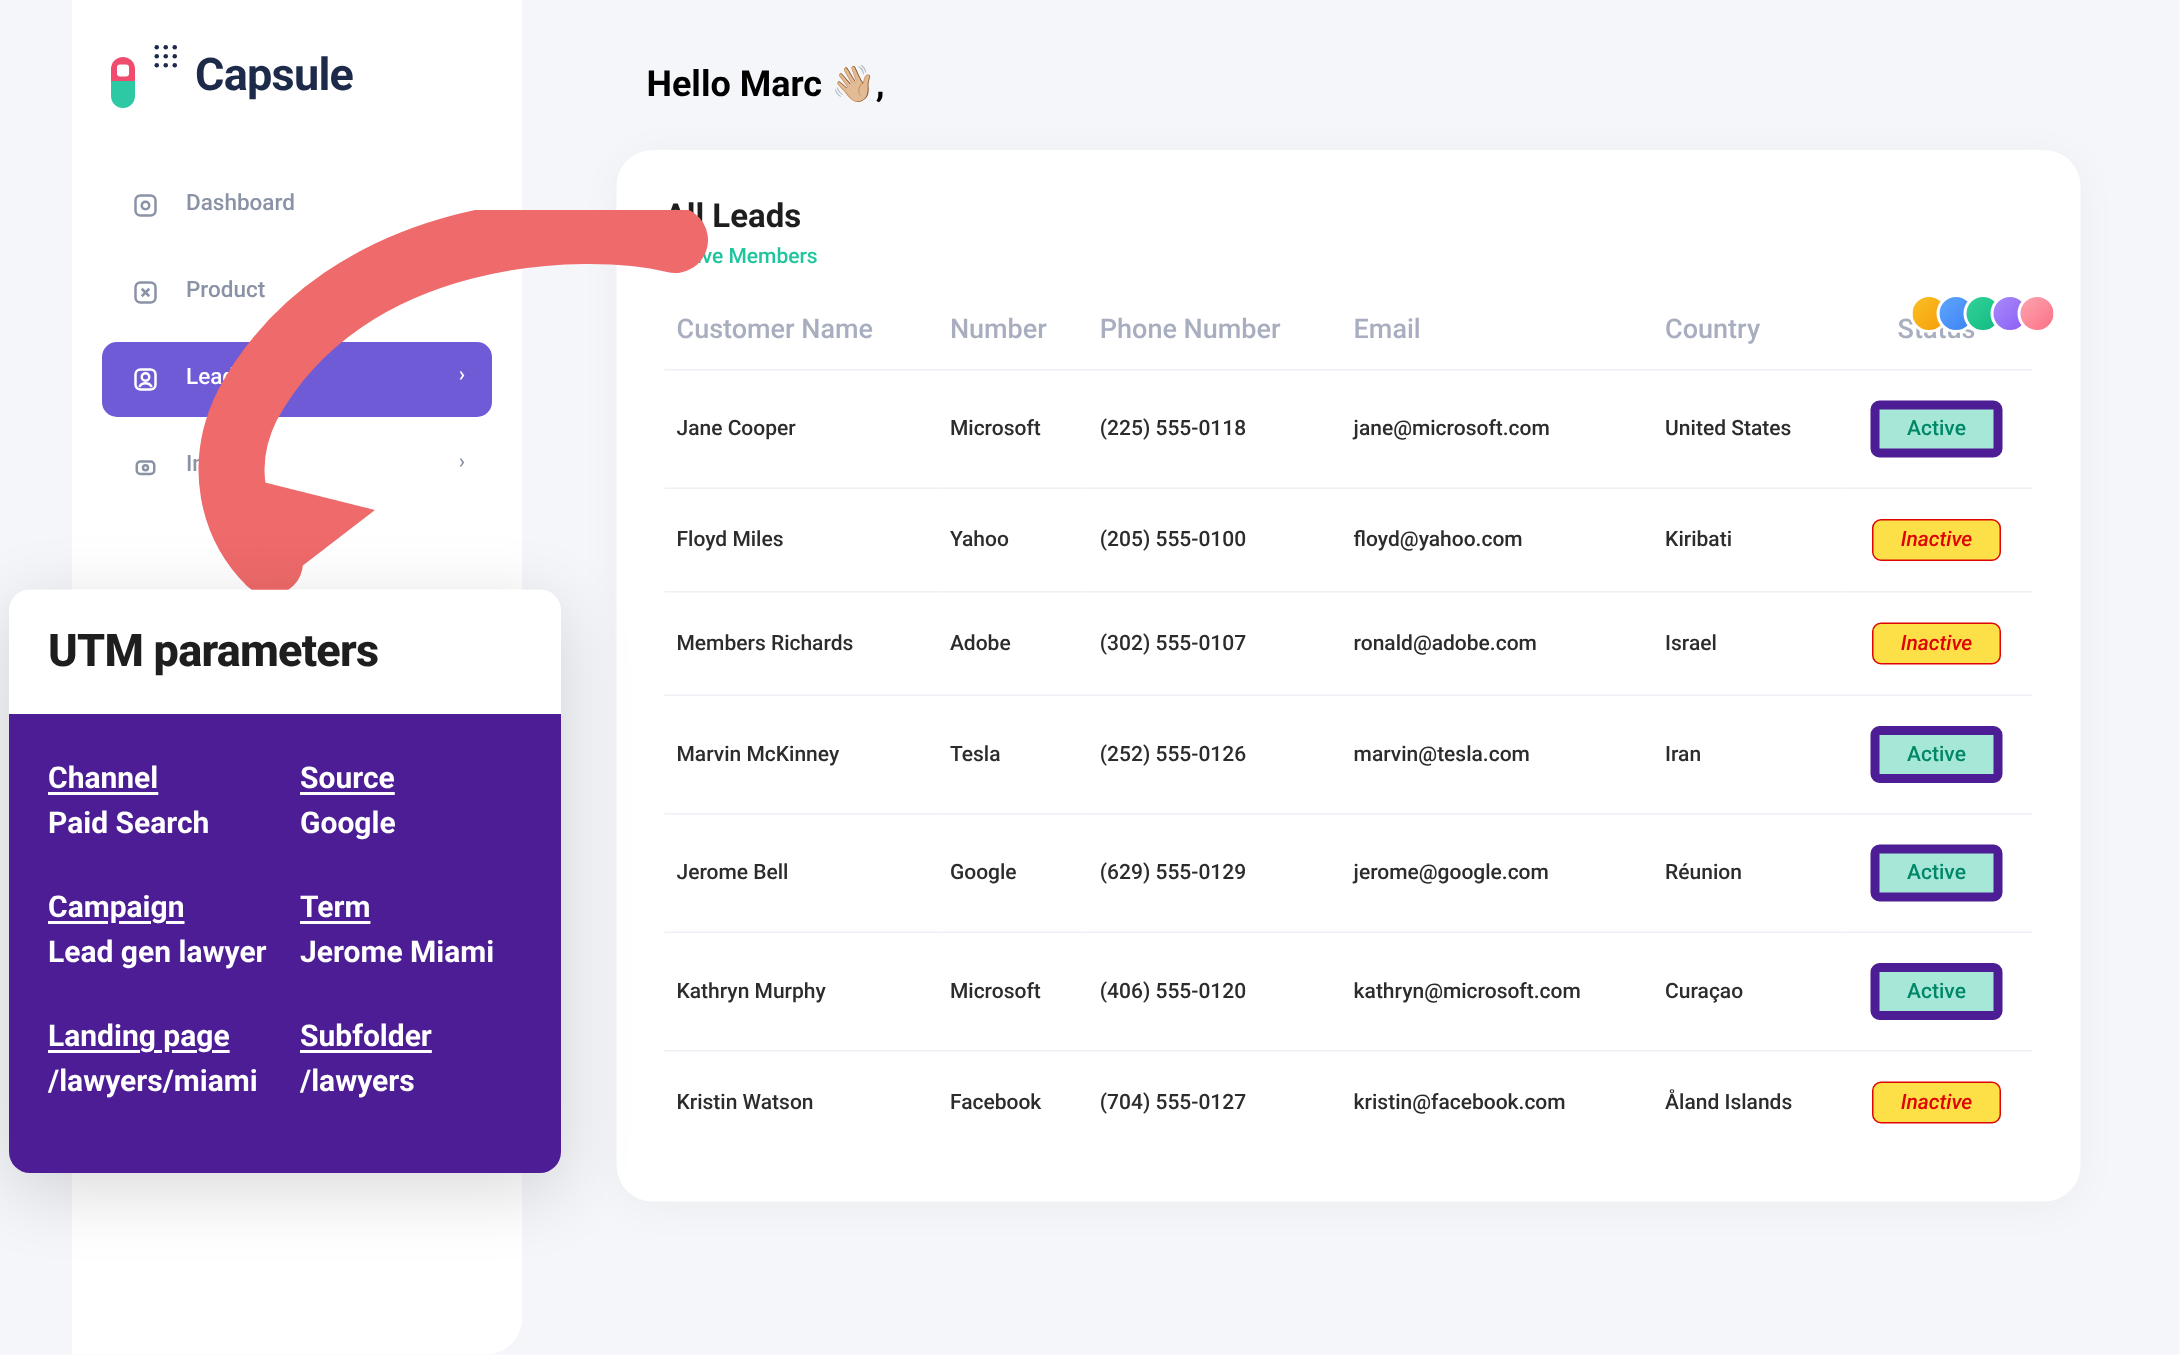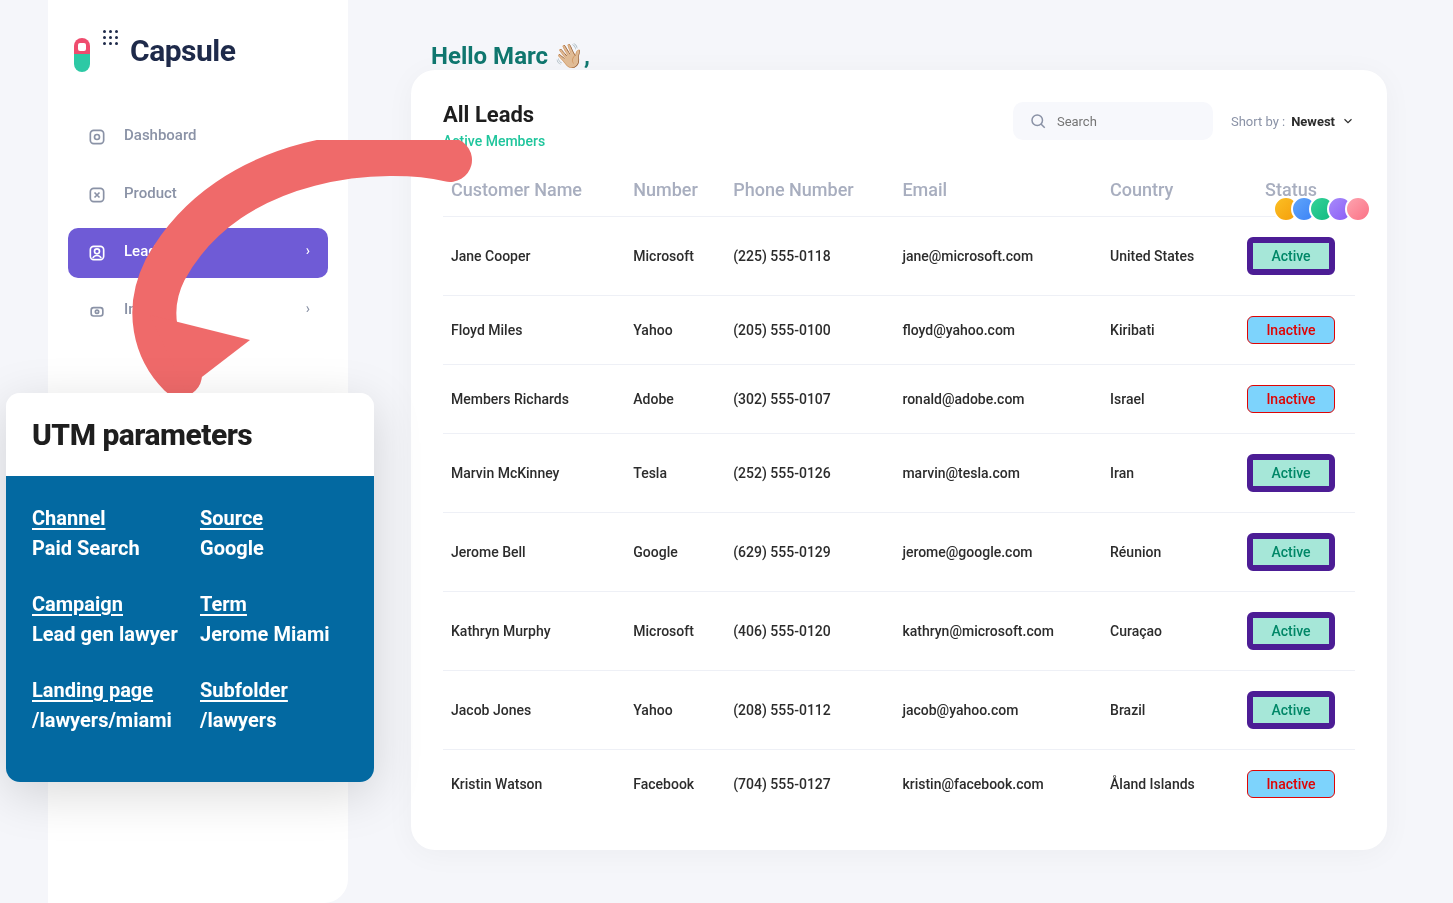--- a/index.html
+++ b/index.html
@@ -43,21 +43,21 @@
     .nav-chevron { margin-left: auto; font-size: 14px; }
     
     .main {
       position: absolute;
       left: 395px;
       top: 0;
       right: 50px;
       padding: 42px 16px 0;
     }
     
-    .greeting { font-size: 24px; font-weight: 700; color: #0f766e; padding-left: 20px; }
+    .greeting { font-size: 24px; font-weight: 700; color: #000000; margin-bottom: 30px; padding-left: 20px; }
     
     .card {
       background: #fff;
       border-radius: 24px;
       padding: 32px;
       box-shadow: 0 4px 30px rgba(0,0,0,0.04);
     }
     
     .card-header { display: flex; align-items: flex-start; justify-content: space-between; margin-bottom: 18px; }
     .card-titles h2 { font-size: 22px; font-weight: 700; color: #1e1e1e; margin-bottom: 6px; }
@@ -86,39 +86,39 @@
     .badge {
       display: inline-block;
       padding: 5px 18px;
       border-radius: 6px;
       font-size: 14px;
       font-weight: 500;
       min-width: 76px;
       text-align: center;
     }
     .badge.active { background: #a6e7d8; color: #008767; border: 6px solid #4c1d95; }
-    .badge.inactive { background: #7dd3fc; color: #df0404; border: 1px solid #df0404; }
+    .badge.inactive { background: #fde047; color: #df0404; border: 1px solid #df0404; font-style: italic; }
     
     
     .arrow-svg { position: absolute; left: 110px; top: 140px; width: 380px; height: 280px; z-index: 5; pointer-events: none; }
     
     
     .utm-panel {
       position: absolute;
       left: 6px;
       top: 393px;
       width: 368px;
       z-index: 6;
       border-radius: 14px;
       overflow: hidden;
       box-shadow: 0 12px 50px rgba(0,0,0,0.15);
     }
     .utm-head { background: #fff; padding: 24px 26px; }
     .utm-head h3 { font-size: 30px; font-weight: 800; color: #1e1e1e; letter-spacing: -0.5px; }
-    .utm-body { background: #0369a1; padding: 30px 26px 50px; display: grid; grid-template-columns: 1fr 1fr; row-gap: 32px; column-gap: 20px; }
+    .utm-body { background: #4c1d95; padding: 30px 26px 50px; display: grid; grid-template-columns: 1fr 1fr; row-gap: 32px; column-gap: 20px; }
     .utm-item .k { color: #fff; font-size: 20px; font-weight: 700; text-decoration: underline; text-underline-offset: 3px; margin-bottom: 6px; }
     .utm-item .v { color: #fff; font-size: 20px; font-weight: 700; }
     
     svg { display: block; }
   </style>
 </head>
 <body>
 
 <aside class="sidebar">
   <div class="logo-wrap">
@@ -187,40 +187,20 @@
 <main class="main">
   <div class="greeting">
     <span>Hello Marc 👋🏼,</span>
   </div>
 
   <div class="card">
     <div class="card-header">
       <div class="card-titles">
         <h2>All Leads</h2>
         <div class="subtitle">Active Members</div>
-      </div>
-      <div class="header-controls">
-        <div class="search-box">
-          <span>
-            <svg width="18" height="18" viewBox="0 0 24 24" fill="none" stroke="#8a92a6" stroke-width="2">
-                <circle cx="11" cy="11" r="7"></circle>
-                <line x1="21" y1="21" x2="16" y2="16"></line>
-              </svg>
-          </span>
-          <input type="text" placeholder="Search" style="">
-        </div>
-        <div class="sort-box">
-          <span>Short by :</span>
-          <strong>Newest</strong>
-          <span>
-            <svg width="14" height="14" viewBox="0 0 24 24" fill="none" stroke="#2c2c2c" stroke-width="2">
-                <polyline points="6 9 12 15 18 9"></polyline>
-              </svg>
-          </span>
-        </div>
       </div>
     </div>
 
     <table>
       <thead>
         <tr>
           <th>Customer Name</th>
           <th>Number</th>
           <th>Phone Number</th>
           <th>Email</th>
@@ -271,28 +251,20 @@
           </tr>
           <tr>
             <td>Kathryn Murphy</td>
             <td>Microsoft</td>
             <td>(406) 555-0120</td>
             <td>kathryn@microsoft.com</td>
             <td>Curaçao</td>
             <td><span class="badge active">Active</span></td>
           </tr>
           <tr>
-            <td>Jacob Jones</td>
-            <td>Yahoo</td>
-            <td>(208) 555-0112</td>
-            <td>jacob@yahoo.com</td>
-            <td>Brazil</td>
-            <td><span class="badge active">Active</span></td>
-          </tr>
-          <tr>
             <td>Kristin Watson</td>
             <td>Facebook</td>
             <td>(704) 555-0127</td>
             <td>kristin@facebook.com</td>
             <td>Åland Islands</td>
             <td><span class="badge inactive">Inactive</span></td>
           </tr>
         </tbody>
     </table>
   </div>

